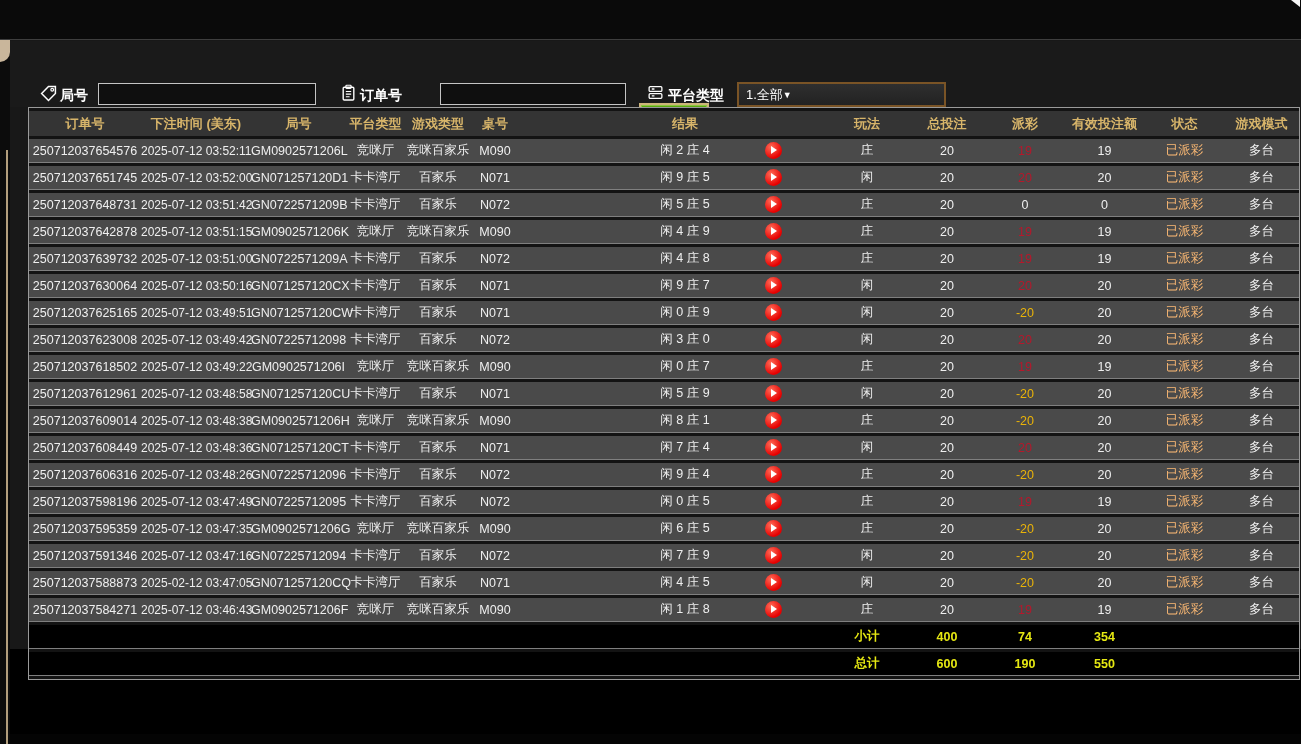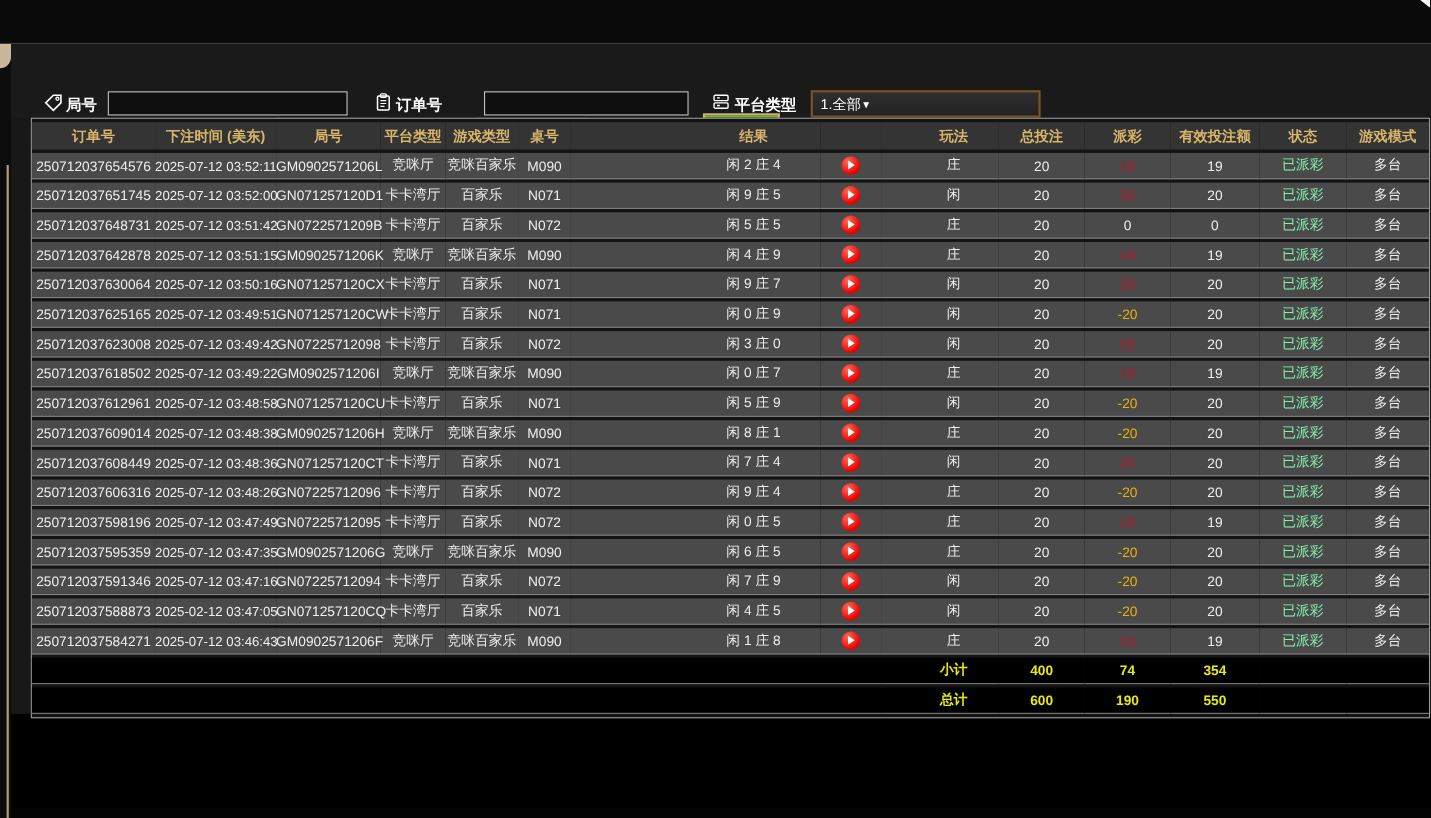--- a/index.html
+++ b/index.html
@@ -46,21 +46,21 @@
        text-align:center; white-space:nowrap; }
   td { height:24px; background:#4a4a4a; color:#efefef; font-size:12.5px; text-align:center;
        white-space:nowrap; border-bottom:1px solid #7f7f7f; }
   tr.sumrow td { background:#000000; color:#e6e812; font-weight:bold; }
   .col-time { font-size:12px; }
   .col-res  { padding-left:105px; }
   .col-wf   { padding-left:25px; }
   .pay-pos  { color:#b5182b; }
   .pay-neg  { color:#eab308; }
   .pay-zero { color:#efefef; }
-  .st-paid  { color:#86efac; }
+  .st-paid  { color:#fdba74; }
   .play { display:inline-block; width:17px; height:17px; border-radius:50%; position:relative;
           background:radial-gradient(circle at 35% 30%, #ff6b57, #e60000 70%); cursor:pointer;
           vertical-align:middle; }
   .play::after { content:""; position:absolute; left:6px; top:4px; width:0; height:0;
                  border-left:6px solid #fff; border-top:4.5px solid transparent;
                  border-bottom:4.5px solid transparent; }
   .bottom-strip { position:absolute; left:10px; top:734px; width:1291px; height:10px; background:#040404; }
 </style>
 </head>
 <body>
@@ -231,20 +231,36 @@
     <td class="col-res">闲 4 庄 9</td>
     <td><span class="play"></span></td>
     <td class="col-wf">庄</td>
     <td>20</td>
     <td class="pay pay-pos">19</td>
     <td>19</td>
     <td class="st-paid">已派彩</td>
     <td>多台</td>
   </tr>
           <tr>
+    <td>250712037639732</td>
+    <td class="col-time">2025-07-12 03:51:00</td>
+    <td>GN0722571209A</td>
+    <td>卡卡湾厅</td>
+    <td>百家乐</td>
+    <td>N072</td>
+    <td class="col-res">闲 4 庄 8</td>
+    <td><span class="play"></span></td>
+    <td class="col-wf">庄</td>
+    <td>20</td>
+    <td class="pay pay-pos">19</td>
+    <td>19</td>
+    <td class="st-paid">已派彩</td>
+    <td>多台</td>
+  </tr>
+          <tr>
     <td>250712037630064</td>
     <td class="col-time">2025-07-12 03:50:16</td>
     <td>GN071257120CX</td>
     <td>卡卡湾厅</td>
     <td>百家乐</td>
     <td>N071</td>
     <td class="col-res">闲 9 庄 7</td>
     <td><span class="play"></span></td>
     <td class="col-wf">闲</td>
     <td>20</td>

